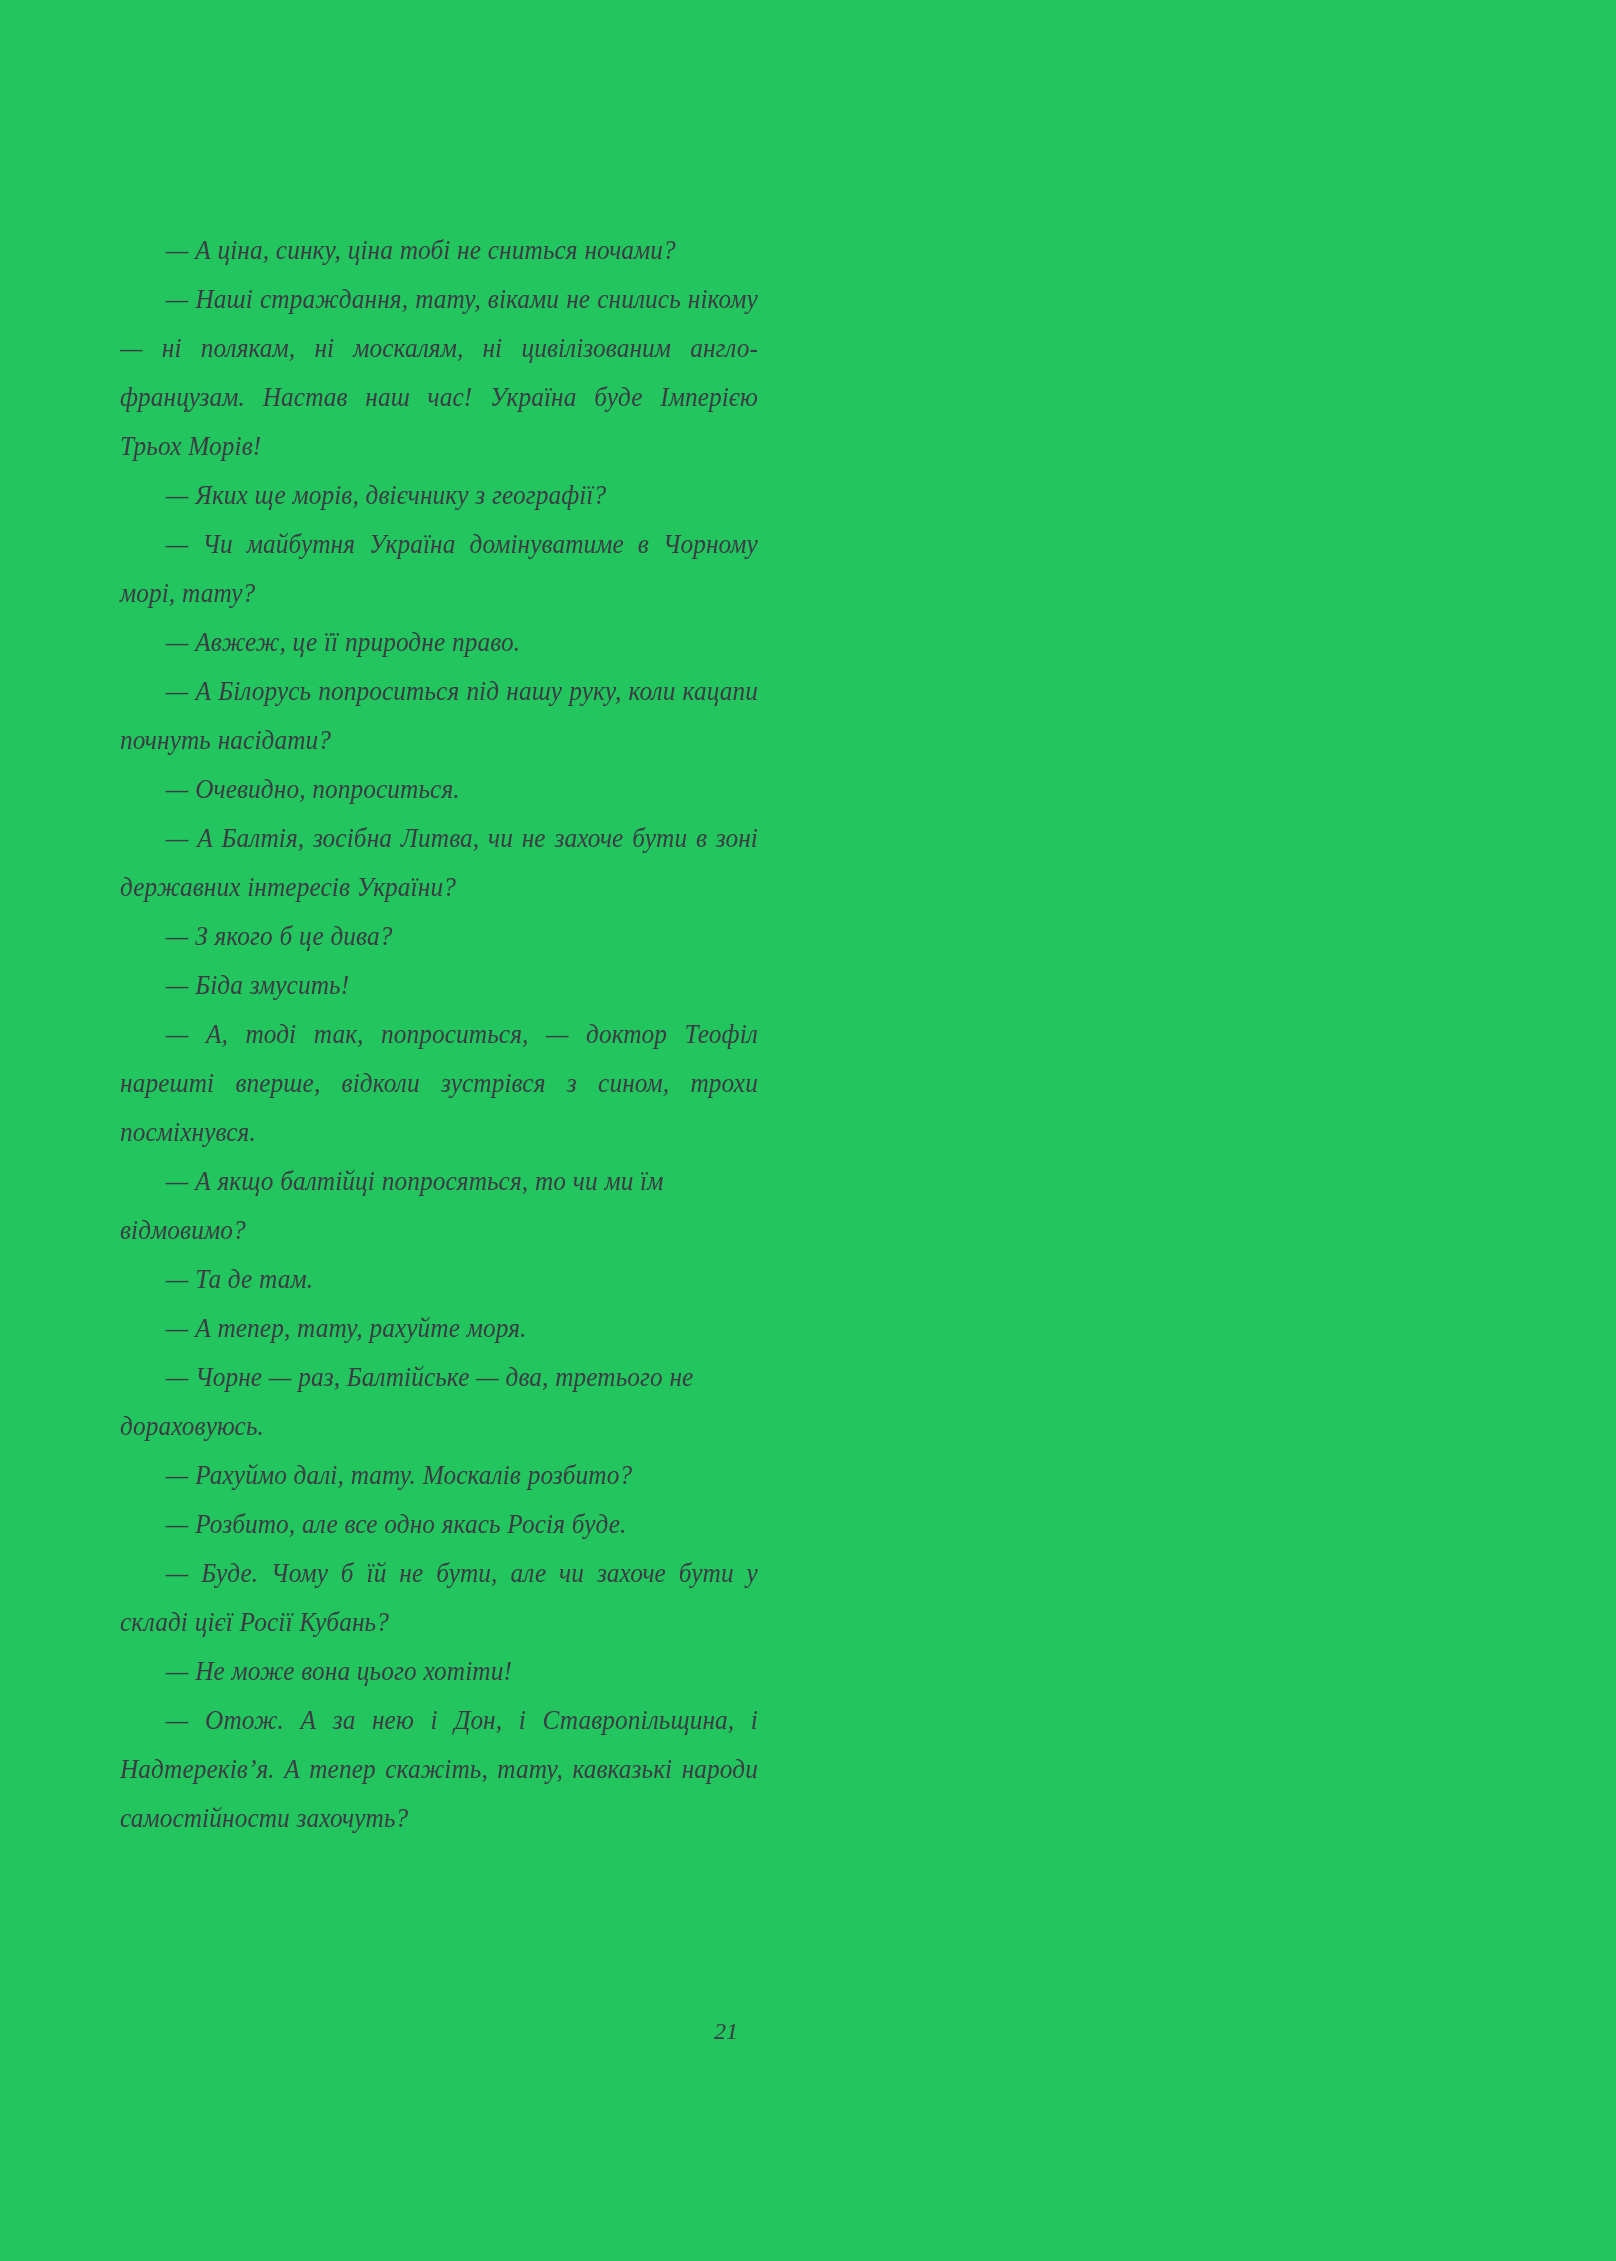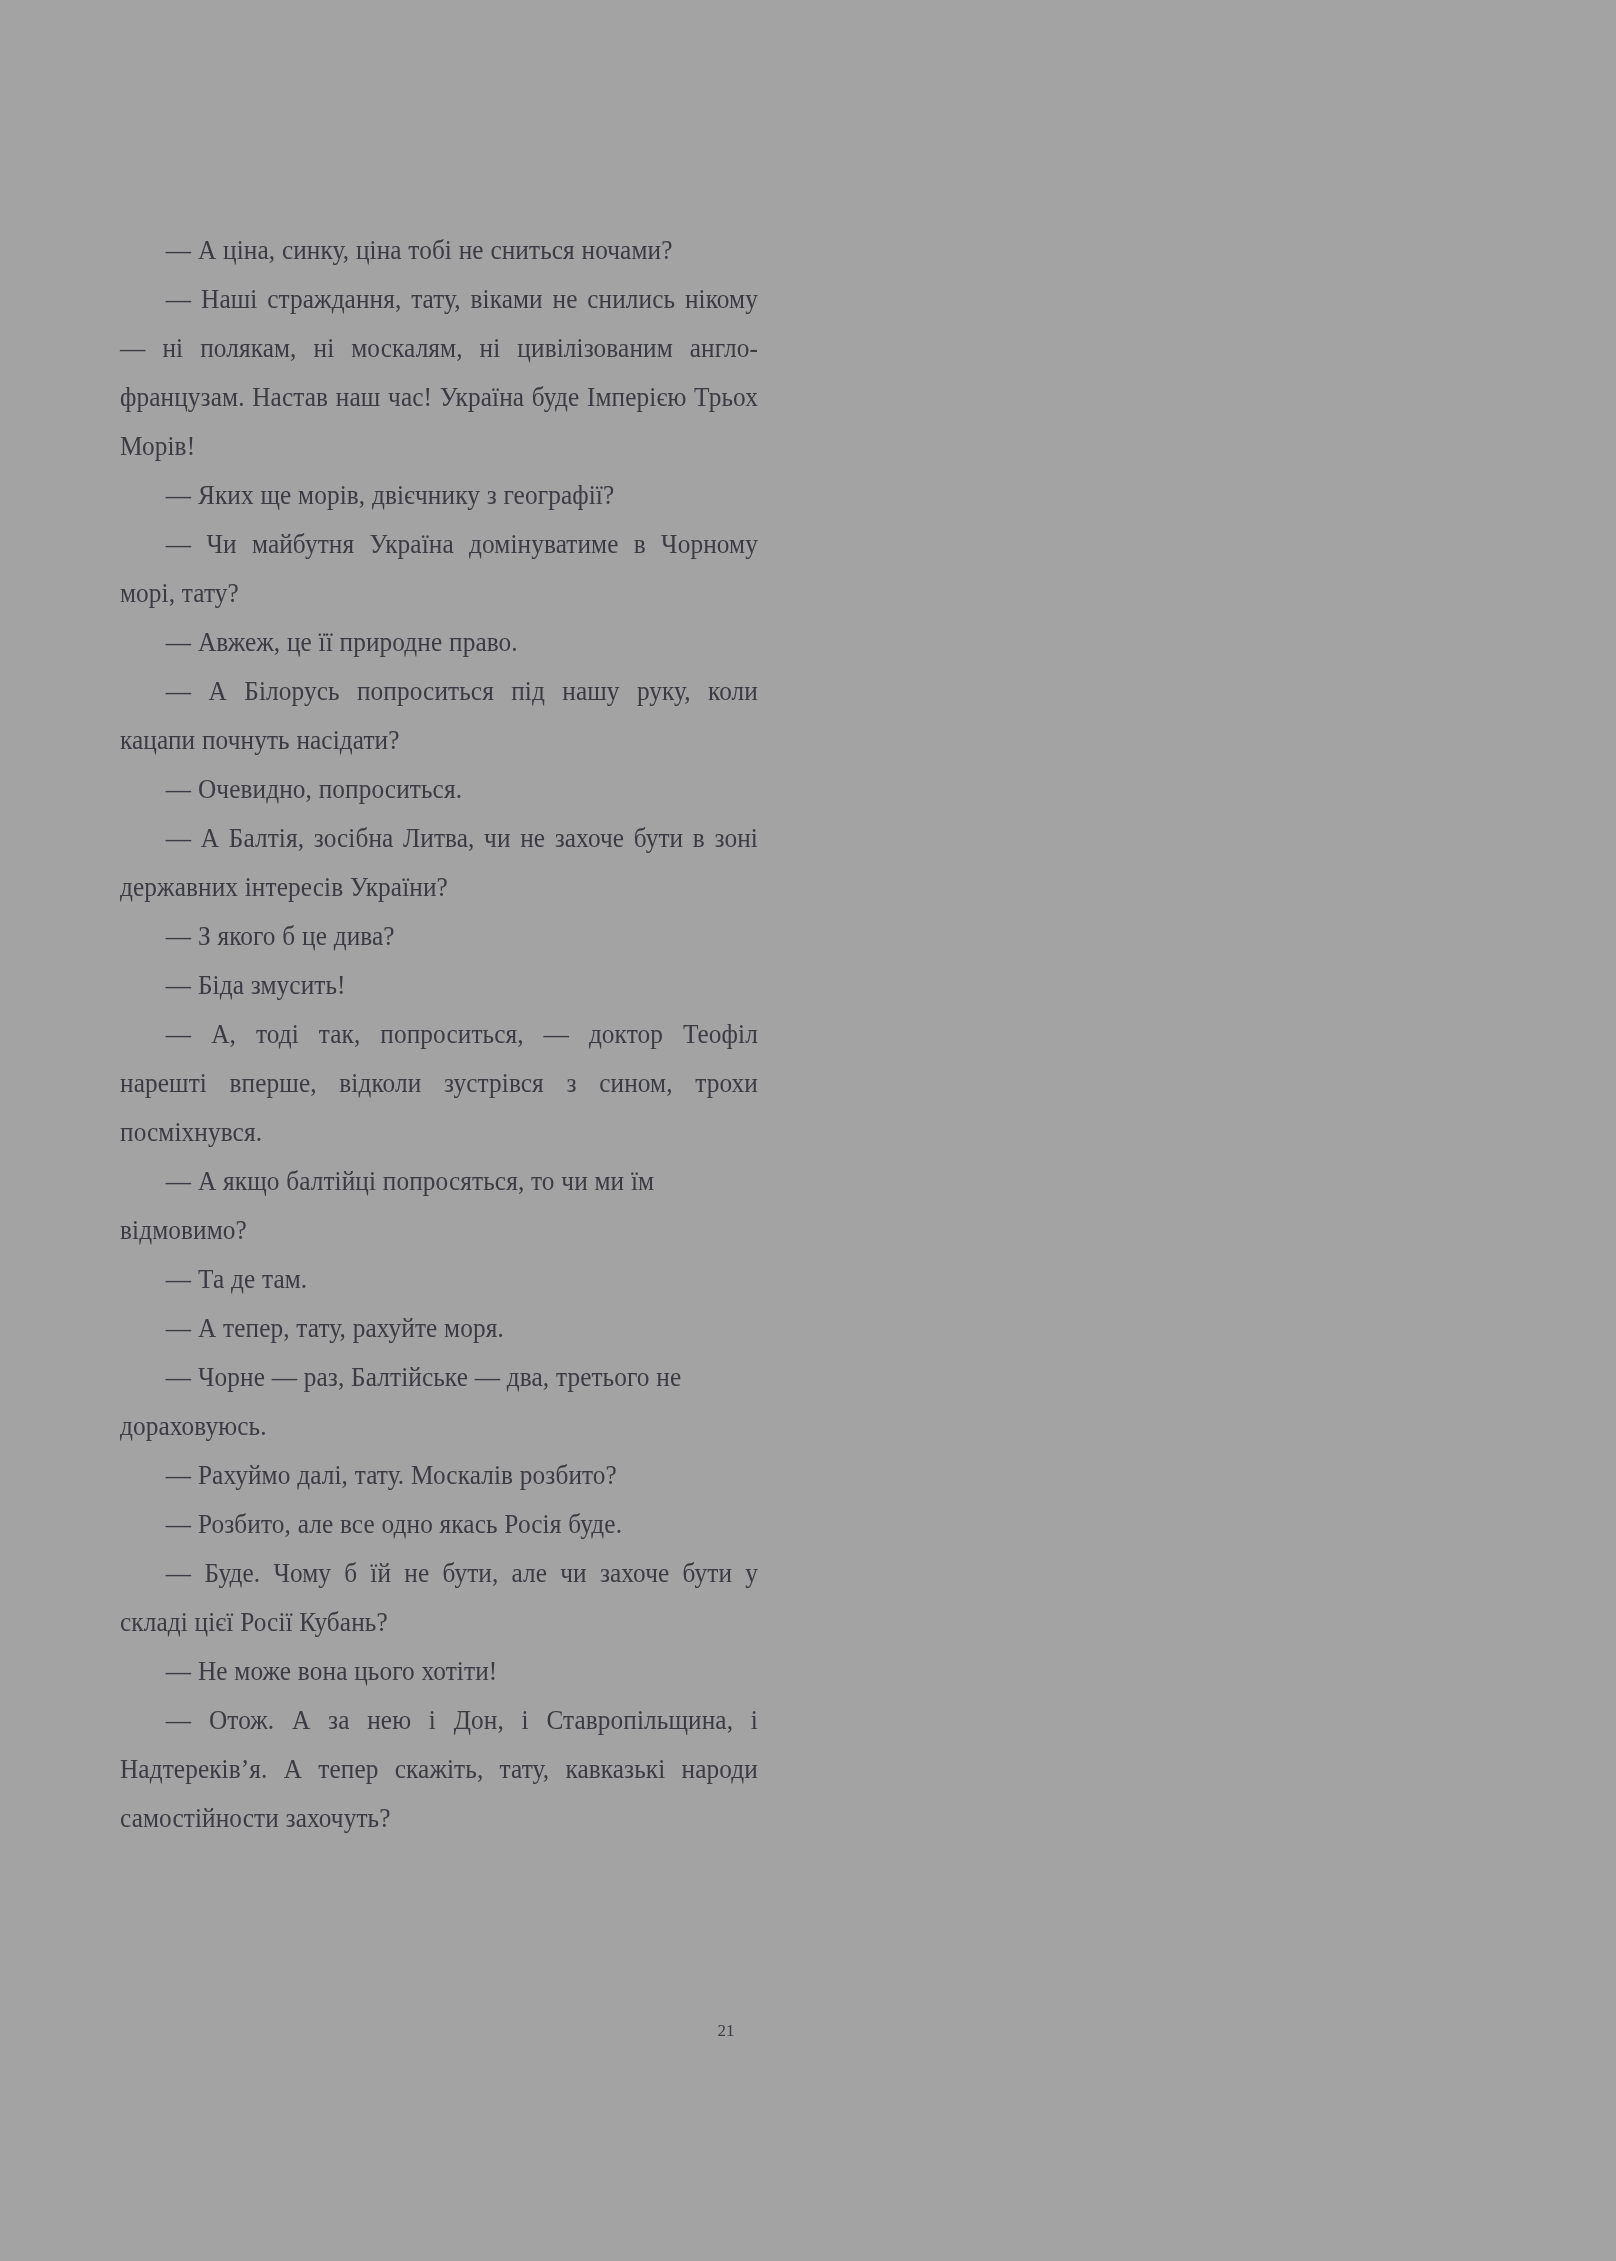--- a/index.html
+++ b/index.html
@@ -14,22 +14,23 @@
     height: 2261px;
     overflow: hidden;
     font-family: "Liberation Serif", "DejaVu Serif", serif;
   }
 
   
   .page {
     position: relative;
     width: 1616px;
     height: 2261px;
-    background: #a3a3a3;
+    background: #22c55e;
     box-sizing: border-box;
+    font-style: italic;
   }
 
   .text-block {
     position: absolute;
     left: 120px;
     top: 226px;
     width: 668px;
   }
 
   .para {
@@ -52,21 +53,21 @@
   .para.short {
     text-align: left;
   }
 
   .page-number {
     position: absolute;
     left: 0;
     top: 2014px;
     width: 1452px;
     text-align: center;
-    font-size: 17px;
+    font-size: 24px;
     line-height: 34px;
     color: #3b3b43;
     font-family: "Liberation Serif", "DejaVu Serif", serif;
   }
 </style>
 </head>
 <body>
 
 <div class="page">
 

